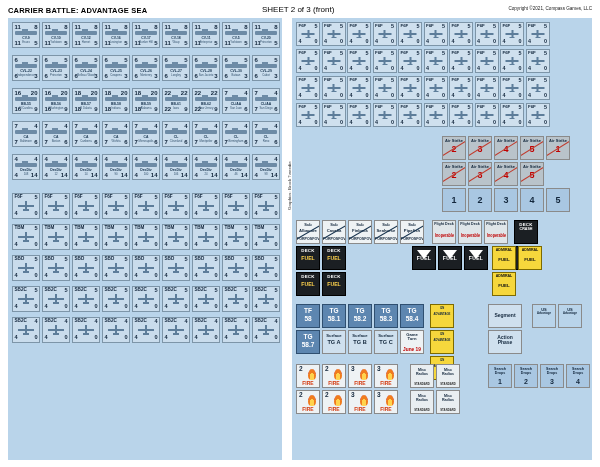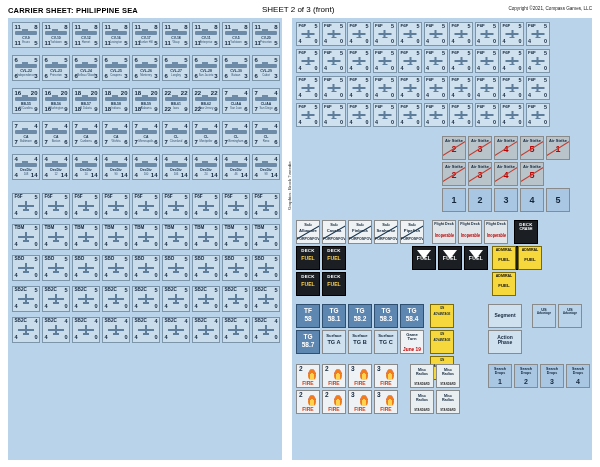--- a/index.html
+++ b/index.html
@@ -121,21 +121,21 @@
   .srch{background:#a9c7e2;}
   .srch .q1{display:block;font-size:3.6px;font-weight:bold;margin-top:3px;}
   .srch .q2{display:block;font-size:3.6px;font-weight:bold;}
   .srch .q3{display:block;font-size:7px;font-weight:bold;margin-top:2px;}
 </style>
 </head>
 <body>
 
 <div id="sheet">
 
-  <div class="hdr">CARRIER SHEET: PHILIPPINE SEA</div>
+  <div class="hdr">CARRIER BATTLE: ADVANTAGE SEA</div>
   <div class="hdr-mid">SHEET 2 of 3 (front)</div>
   <div class="hdr-right">Copyright ©2021, Compass Games, LLC</div>
 
   <div class="panel" id="panelL">
       <div class="ctr ship" style="left: 4px; top: 4px; width: 28px; height: 26px;">
         <span class="tl">11</span>
         <span class="tr">8</span>
         <span class="bl">11</span>
         <span class="br">5</span>
         <span class="silh"></span>

